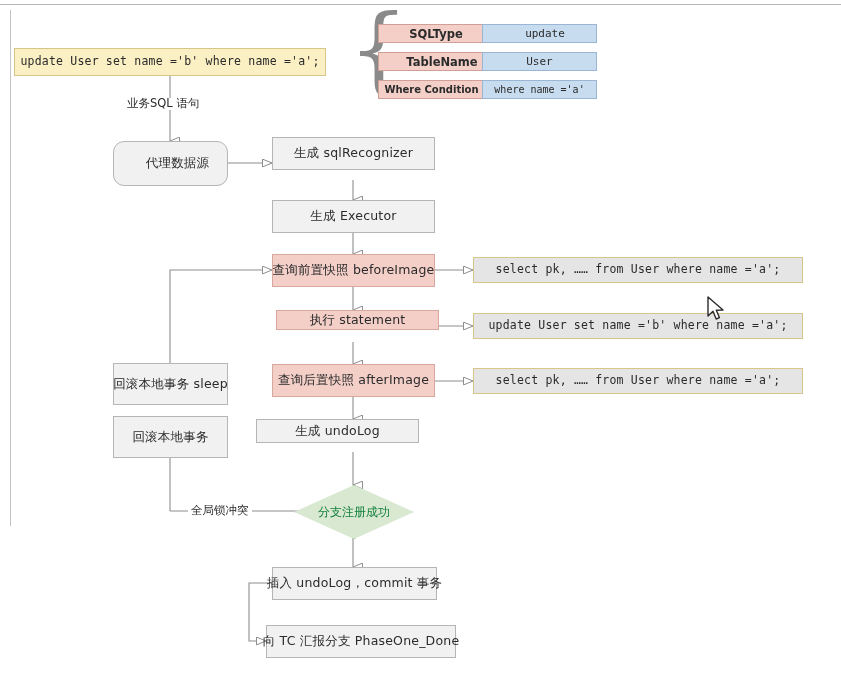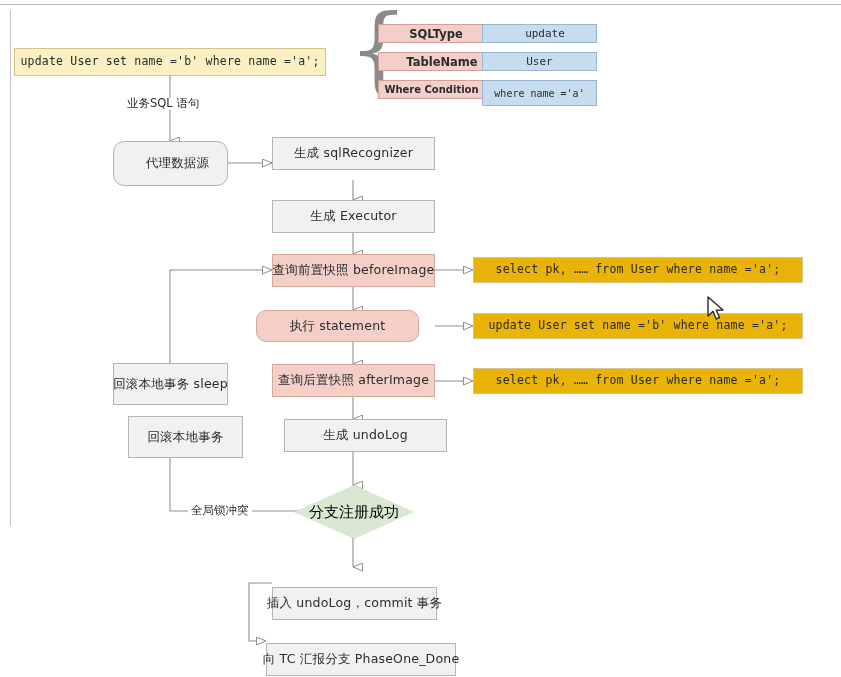--- a/index.html
+++ b/index.html
@@ -21,36 +21,36 @@
     border:1px solid #b9b9b9;
     color:#2b2b2b;
     background:#f0f0f0;
     font-size:12.5px;
     letter-spacing:.2px;
     white-space:nowrap;
   }
   .node.gray{background:#f1f1f1;border-color:#b5b5b5;}
   .node.round{border-radius:11px;}
   .node.red{background:#f3cfc8;border-color:#d8a79e;}
-  .node.yellow{background:#eab308;border-color:#d8c58c;font-family:"DejaVu Sans Mono","Liberation Mono",monospace;font-size:11.5px;}
+  .node.yellow{background:#e5e5e5;border-color:#d8c58c;font-family:"DejaVu Sans Mono","Liberation Mono",monospace;font-size:11.5px;}
   .node.sqlmain{background:#fbefc4;border-color:#d6c588;font-family:"DejaVu Sans Mono","Liberation Mono",monospace;font-size:11.5px;}
   .cell{
     position:absolute;box-sizing:border-box;
     display:flex;align-items:center;justify-content:center;
     font-size:11.5px;border:1px solid #cf9f98;
     background:#f3cfc8;color:#2b2b2b;white-space:nowrap;
   }
   .cell.val{background:#c8dcef;border-color:#9ab6d4;
     font-family:"DejaVu Sans Mono","Liberation Mono",monospace;font-size:11px;}
   .cell.key{font-weight:600;}
 
   .diamond{
     position:absolute;
     display:flex;align-items:center;justify-content:center;
-    font-size:15px;color:#000000;white-space:nowrap;
+    font-size:12px;color:#15803d;white-space:nowrap;
     background:#d9e8d1;
     border:1px solid #aec7a4;
     clip-path:polygon(50% 0,100% 50%,50% 100%,0 50%);
     font-family:Liberation Serif, serif;
   }
   .edge-label{
     position:absolute;font-size:11.5px;color:#2b2b2b;
     background:#ffffff;padding:0 3px;white-space:nowrap;
     line-height:1;
   }
@@ -121,47 +121,47 @@
 
   <div class="brace" style="left:348px;top:1px;">{</div>
 
   <div class="cell key" style="left:378px;top:24px;width:116px;height:19px;">SQLType</div>
   <div class="cell val" style="left:482px;top:24px;width:115px;height:19px;padding-left:11px;">update</div>
 
   <div class="cell key" style="left:378px;top:52px;width:128px;height:19px;">TableName</div>
   <div class="cell val" style="left:482px;top:52px;width:115px;height:19px;">User</div>
 
   <div class="cell key" style="left:378px;top:80px;width:107px;height:19px;font-size:10px;">Where Condition</div>
-  <div class="cell val" style="left:482px;top:80px;width:115px;height:26px;font-size:10px;">where name ='a'</div>
+  <div class="cell val" style="left:482px;top:80px;width:115px;height:19px;font-size:10px;">where name ='a'</div>
 
   <div class="node gray round" style="left:113px;top:141px;width:115px;height:45px;padding-left:14px;">代理数据源</div>
 
   <div class="node gray" style="left:272px;top:137px;width:163px;height:33px;">生成 sqlRecognizer</div>
 
   <div class="node gray" style="left:272px;top:200px;width:163px;height:33px;">生成 Executor</div>
 
   <div class="node red" style="left:272px;top:254px;width:163px;height:33px;">查询前置快照 beforeImage</div>
 
-  <div class="node red" style="left:256px;top:310px;width:163px;height:32px;border-radius:10px;">执行 statement</div>
+  <div class="node red" style="left:276px;top:310px;width:163px;height:20px;">执行 statement</div>
 
   <div class="node red" style="left:272px;top:364px;width:163px;height:33px;">查询后置快照 afterImage</div>
 
-  <div class="node gray" style="left:284px;top:419px;width:163px;height:33px;">生成 undoLog</div>
+  <div class="node gray" style="left:256px;top:419px;width:163px;height:24px;">生成 undoLog</div>
 
   <div class="node gray" style="left:113px;top:363px;width:115px;height:42px;">回滚本地事务 sleep</div>
 
-  <div class="node gray" style="left:128px;top:416px;width:115px;height:42px;">回滚本地事务</div>
+  <div class="node gray" style="left:113px;top:416px;width:115px;height:42px;">回滚本地事务</div>
 
   <div class="diamond" style="left:294px;top:485px;width:118px;height:52px;">分支注册成功</div>
 
   <div class="edge-label" style="left:188px;top:505px;">全局锁冲突</div>
 
-  <div class="node gray" style="left:272px;top:567px;width:165px;height:33px;margin-top:20px;">插入 undoLog，commit 事务</div>
+  <div class="node gray" style="left:272px;top:567px;width:165px;height:33px;">插入 undoLog，commit 事务</div>
 
-  <div class="node gray" style="left:266px;top:625px;width:190px;height:33px;margin-top:18px;">向 TC 汇报分支 PhaseOne_Done</div>
+  <div class="node gray" style="left:266px;top:625px;width:190px;height:33px;">向 TC 汇报分支 PhaseOne_Done</div>
 
   <div class="node yellow" style="left:473px;top:257px;width:330px;height:26px;">select pk, …… from User where name ='a';</div>
 
   <div class="node yellow" style="left:473px;top:313px;width:330px;height:26px;">update User set name ='b' where name ='a';</div>
 
   <div class="node yellow" style="left:473px;top:368px;width:330px;height:26px;">select pk, …… from User where name ='a';</div>
 
   <svg class="cursor" style="left:706px;top:296px;" width="20" height="26" viewBox="0 0 20 26">
     <path d="M2,1 L2,20 L7,15.2 L10.2,23 L13.4,21.6 L10.3,14.2 L17,14 z" fill="#ffffff" stroke="#2b2b2b" stroke-width="1.4" stroke-linejoin="round"></path>
   </svg>

